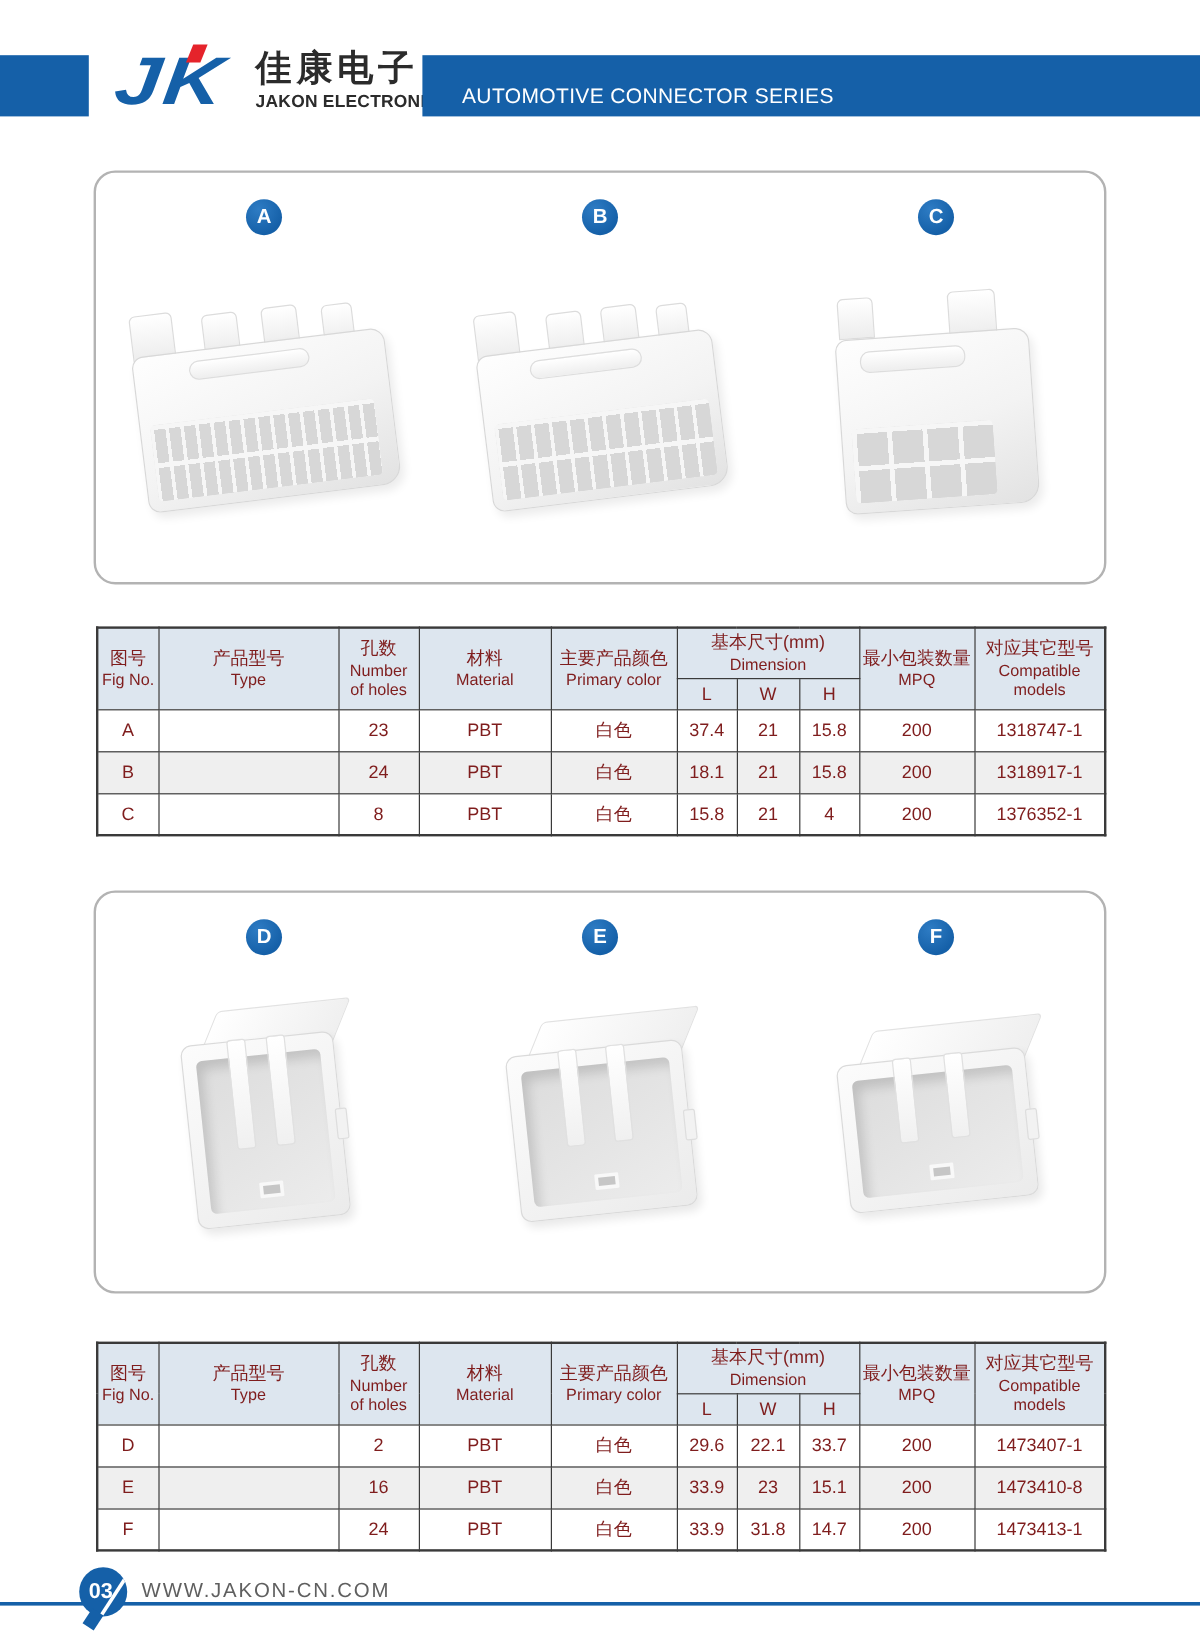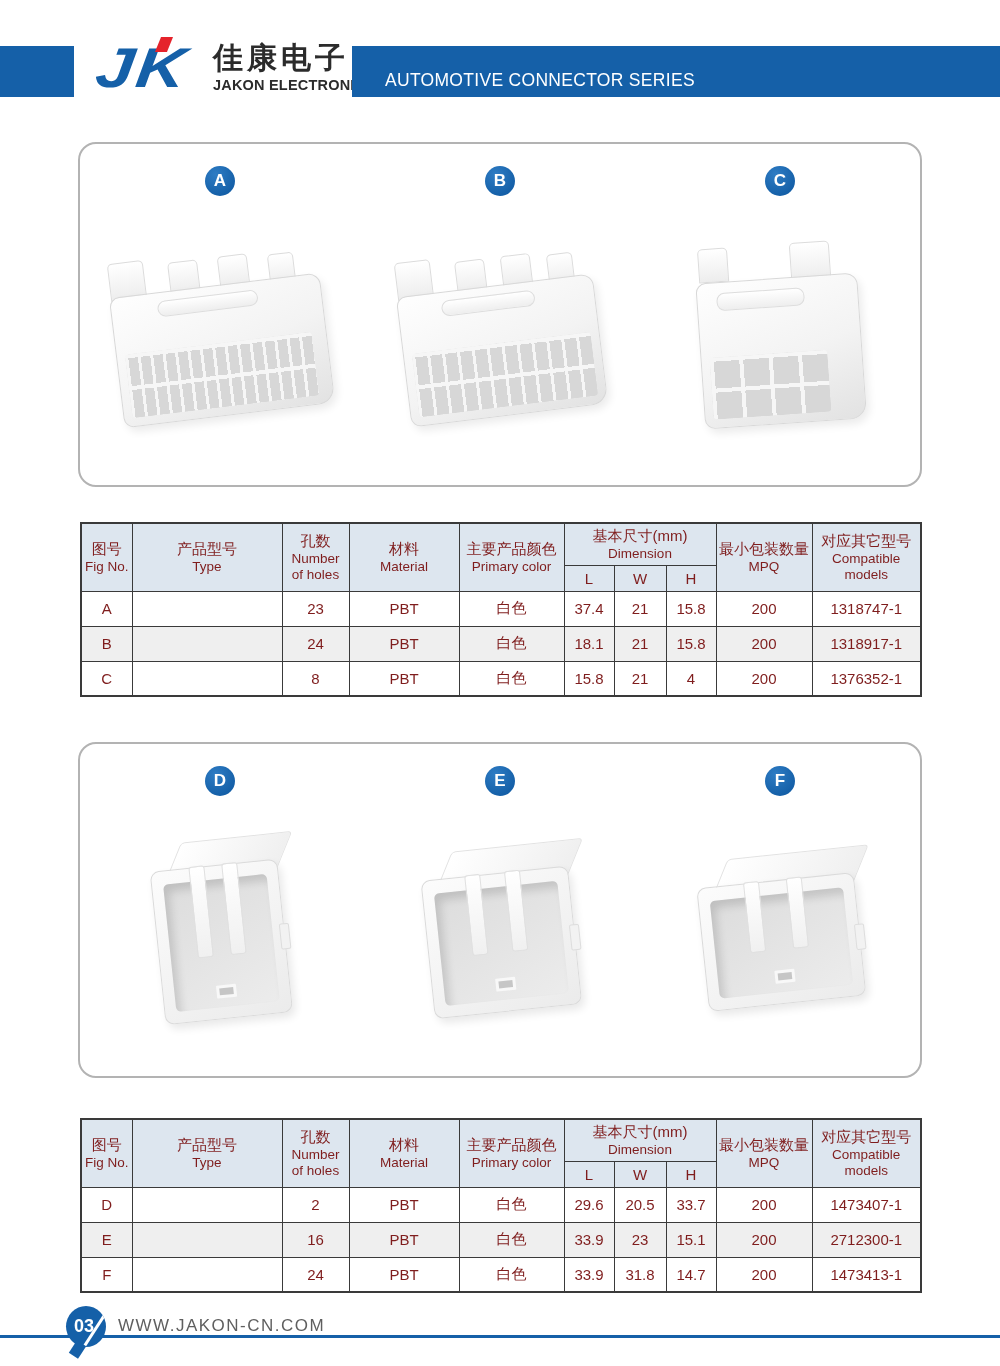--- a/index.html
+++ b/index.html
@@ -533,36 +533,36 @@
       <th class="h-sub">W</th>
       <th class="h-sub">H</th>
     </tr>
     <tr class="data-row">
       <td>D</td>
       <td></td>
       <td>2</td>
       <td>PBT</td>
       <td>白色</td>
       <td>29.6</td>
-      <td>20.5</td>
+      <td>22.1</td>
       <td>33.7</td>
       <td>200</td>
       <td>1473407-1</td>
     </tr>
     <tr class="data-row alt">
       <td>E</td>
       <td></td>
       <td>16</td>
       <td>PBT</td>
       <td>白色</td>
       <td>33.9</td>
       <td>23</td>
       <td>15.1</td>
       <td>200</td>
-      <td>2712300-1</td>
+      <td>1473410-8</td>
     </tr>
     <tr class="data-row">
       <td>F</td>
       <td></td>
       <td>24</td>
       <td>PBT</td>
       <td>白色</td>
       <td>33.9</td>
       <td>31.8</td>
       <td>14.7</td>

